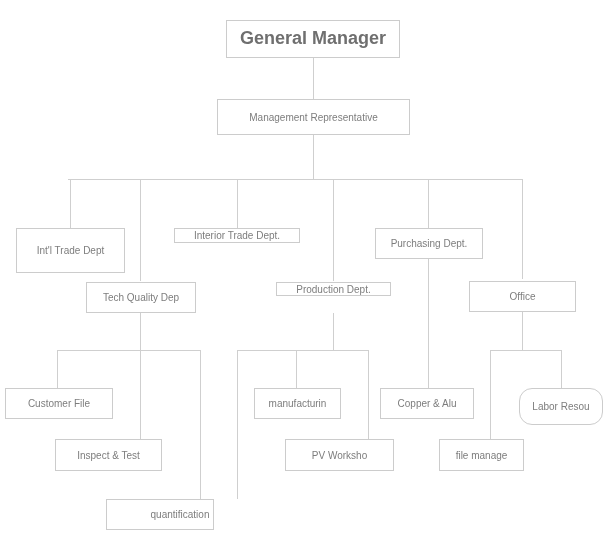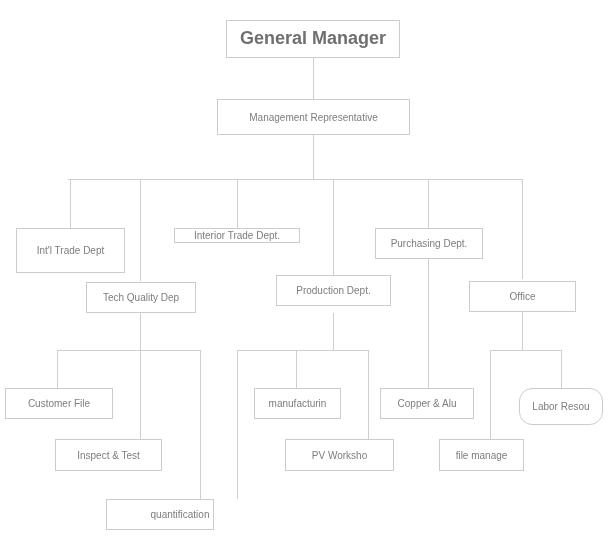--- a/index.html
+++ b/index.html
@@ -88,21 +88,21 @@
   <div class="node" style="left:217px; top:99px; width:193px; height:36px;">Management Representative</div>
 
   <div class="node" style="left:16px; top:228px; width:109px; height:45px;">Int'l Trade Dept</div>
 
   <div class="node" style="left:174px; top:228px; width:126px; height:15px;">Interior Trade Dept.</div>
 
   <div class="node" style="left:375px; top:228px; width:108px; height:31px;">Purchasing Dept.</div>
 
   <div class="node" style="left:86px; top:282px; width:110px; height:31px;">Tech Quality Dep</div>
 
-  <div class="node" style="left:276px; top:275px; width:115px; height:31px;">Production Dept.</div>
+  <div class="node" style="left:276px; top:282px; width:115px; height:14px;">Production Dept.</div>
 
   <div class="node" style="left:469px; top:281px; width:107px; height:31px;">Office</div>
 
   <div class="node" style="left:5px; top:388px; width:108px; height:31px;">Customer File</div>
 
   <div class="node" style="left:55px; top:439px; width:107px; height:32px;">Inspect &amp; Test</div>
 
   <div class="node" style="left:106px; top:499px; width:108px; height:31px;padding-left:40px;">quantification</div>
 
   <div class="node" style="left:254px; top:388px; width:87px; height:31px;">manufacturin</div>

